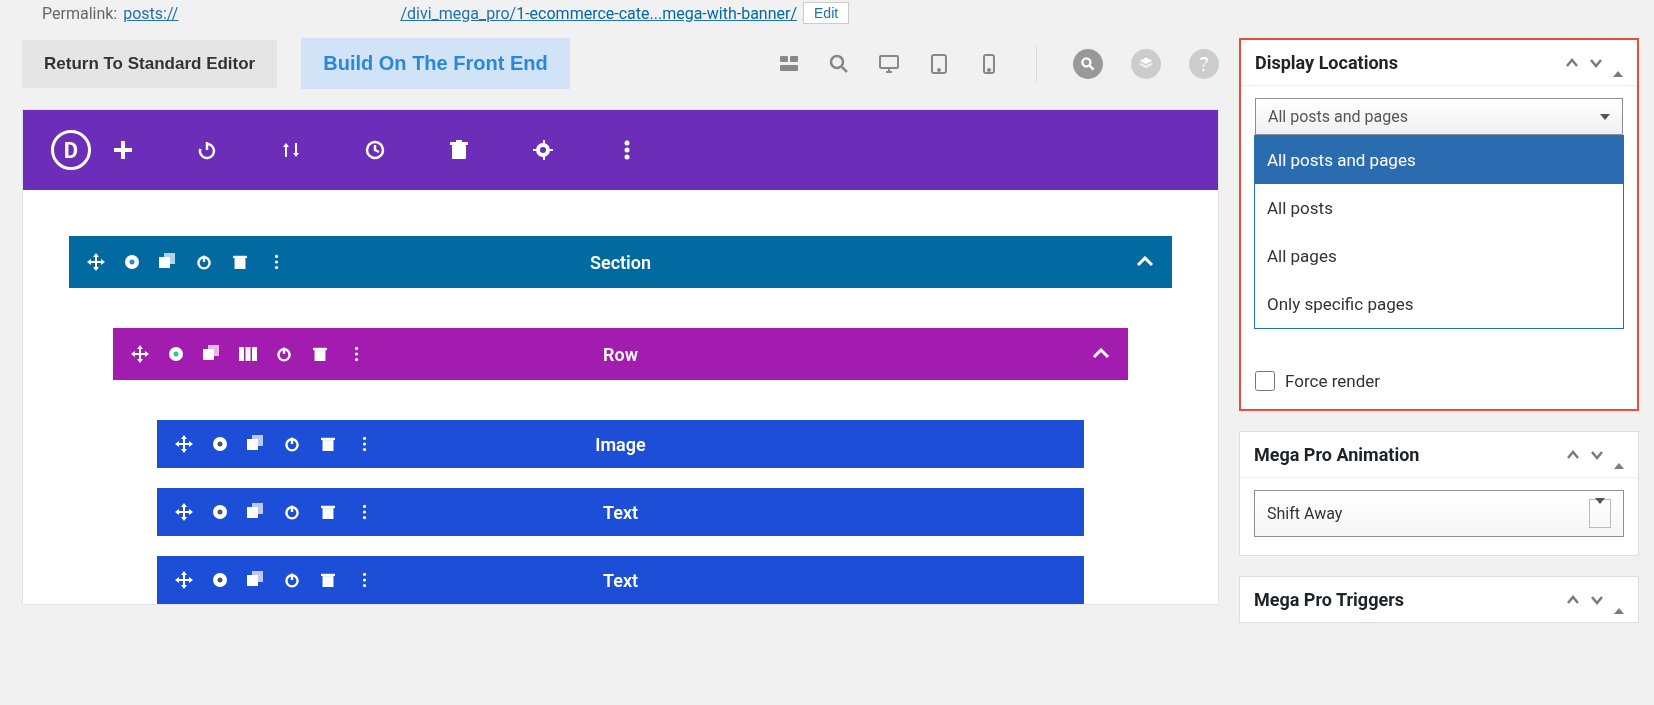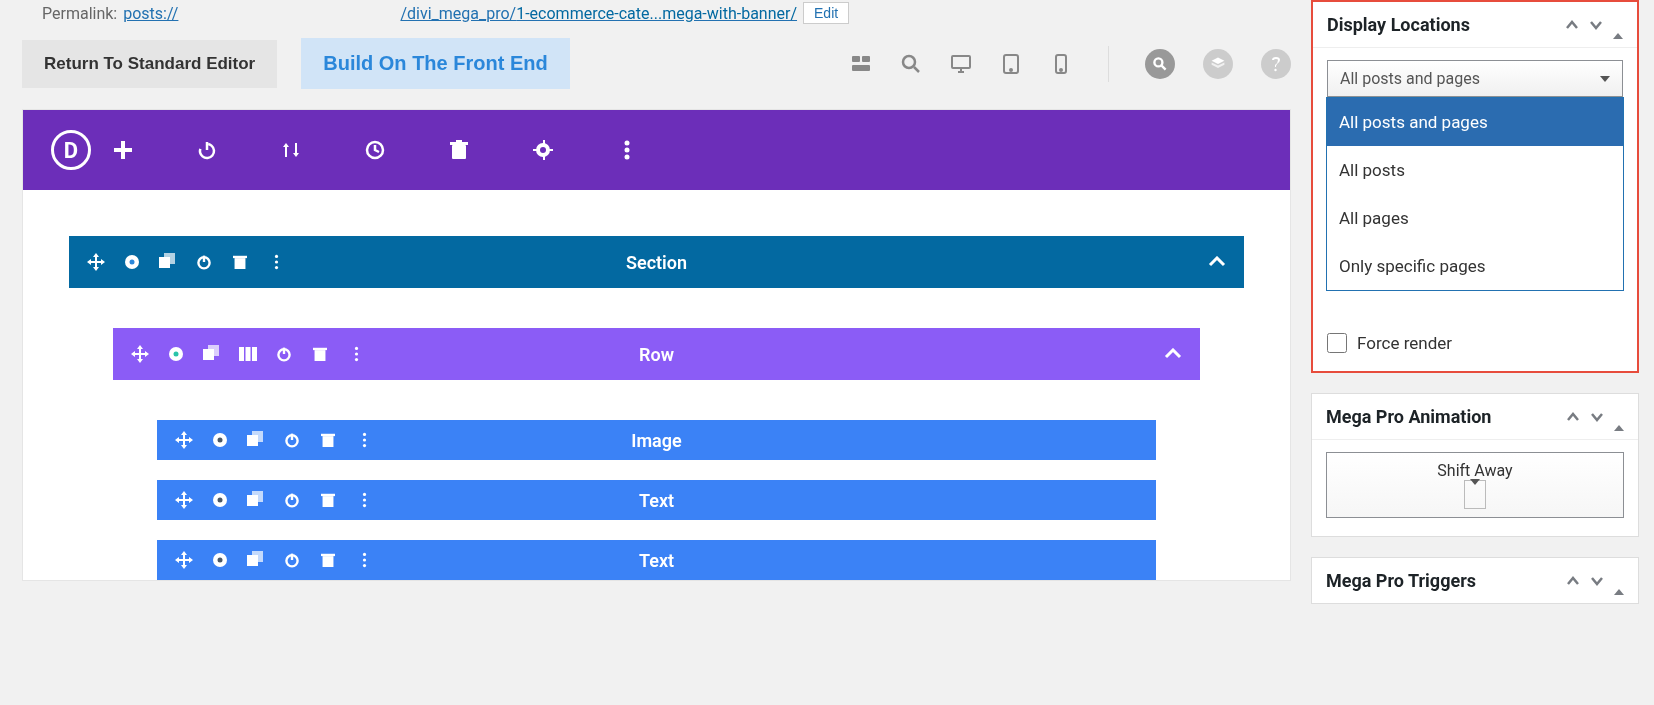--- a/index.html
+++ b/index.html
@@ -1,19 +1,19 @@
 <!DOCTYPE html>
 <html><head>
 <meta charset="utf-8">
 <style>
 * { box-sizing: border-box; margin: 0; padding: 0; }
 body { font-family: -apple-system, "Segoe UI", Roboto, Arial, sans-serif; background: #f1f1f1; color: #333; font-size: 14px; overflow: hidden; }
 .page { display: flex; width: 1654px; height: 705px; position: relative; }
 .main { flex: 1; padding: 0 20px 0 22px; }
-.sidebar { width: 343px; padding: 0 15px 0 0; }
+.sidebar { width: 415px; padding: 0 15px 0 0; margin-top: 38px; }
 
 
 .permalink-row { display: flex; align-items: center; gap: 6px; padding: 2px 0 14px 20px; color: #555; font-size: 16px; }
 .permalink-row .label { color: #666; }
 .permalink-row a { color: #2271b1; text-decoration: underline; }
 .permalink-row .slug { color: #0369a1; }
 .permalink-row .edit-btn { border: 1px solid #ccc; background: #fff; padding: 2px 10px; color: #2271b1; font-size: 14px; cursor: pointer; }
 
 
 .editor-bar { display: flex; align-items: center; gap: 14px; padding: 0 0 20px 0; }
@@ -34,43 +34,43 @@
 .builder-header .hicon { width: 24px; color: #fff; display: flex; justify-content: center; }
 .builder-body { padding: 46px 46px 0 46px; }
 
 
 .bar { display: flex; align-items: center; padding: 0 18px; height: 52px; color: #fff; position: relative; }
 .bar .bar-title { position: absolute; left: 50%; transform: translateX(-50%); font-weight: 600; font-size: 18px; }
 .bar .bar-icons { display: flex; gap: 18px; }
 .bar .collapse { margin-left: auto; }
 .section-bar { background: #0369a1; }
 .row-wrap { padding: 40px 44px 0 44px; }
-.row-bar { background: #8b5cf6; }
+.row-bar { background: #a21caf; }
 .module-wrap { padding: 40px 44px 0 44px; display: flex; flex-direction: column; gap: 20px; }
-.module-bar { background: #3b82f6; height: 40px; }
+.module-bar { background: #1d4ed8; height: 48px; }
 .bar .icon { width: 18px; height: 18px; display: flex; align-items: center; justify-content: center; }
 
 
 .panel { background: #fff; border: 1px solid #ddd; margin-bottom: 20px; }
 .panel.highlight { border: 2px solid #e74c3c; }
 .panel-head { display: flex; align-items: center; padding: 12px 14px; border-bottom: 1px solid #eee; }
 .panel-head h3 { font-size: 18px; font-weight: 700; color: #1d2327; flex: 1; }
 .panel-head .ctrl { color: #787c82; margin-left: 10px; }
 .panel-body { padding: 12px 14px 18px 14px; }
 
 
 .select-box { position: relative; }
 .select-current { border: 1px solid #8c8f94; background: linear-gradient(#fff,#f0f0f0); padding: 8px 12px; display: flex; align-items: center; justify-content: space-between; font-size: 16px; color: #555; }
 .select-list { position: absolute; top: 100%; left: -1px; right: -1px; background: #fff; border: 1px solid #2271b1; z-index: 10; }
 .select-list .opt { padding: 14px 12px; font-size: 17px; color: #333; cursor: pointer; }
 .select-list .opt.sel { background: #2b6cb0; color: #fff; }
 .check-row { display: flex; align-items: center; gap: 10px; margin-top: 236px; font-size: 17px; color: #333; }
 .check-row input { width: 20px; height: 20px; border-radius: 4px; border: 1px solid #8c8f94; }
 .field-label { font-size: 17px; color: #333; margin-bottom: 8px; }
-.simple-select { border: 1px solid #8c8f94; background: linear-gradient(#fff,#f6f6f6); padding: 8px 12px; display: flex; align-items: center; justify-content: space-between; font-size: 16px; flex-direction: column; }
+.simple-select { border: 1px solid #8c8f94; background: linear-gradient(#fff,#f6f6f6); padding: 8px 12px; display: flex; align-items: center; justify-content: space-between; font-size: 16px; }
 .tri-down { width: 0; height: 0; border-left: 5px solid transparent; border-right: 5px solid transparent; border-top: 6px solid #555; }
 .tri-up { width: 0; height: 0; border-left: 5px solid transparent; border-right: 5px solid transparent; border-bottom: 6px solid #787c82; }
 svg { display: block; }
 </style>
 </head>
 <body>
 
 <div class="page">
   <div class="main">
     <div class="permalink-row">

